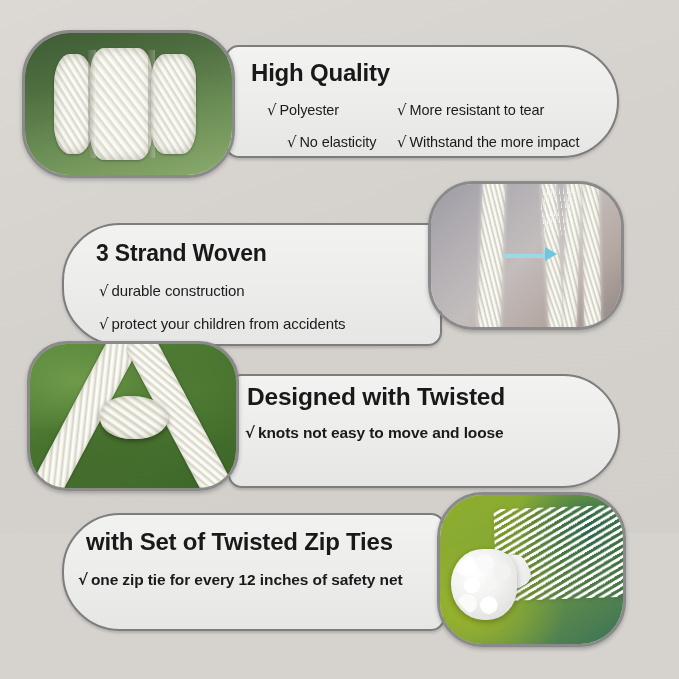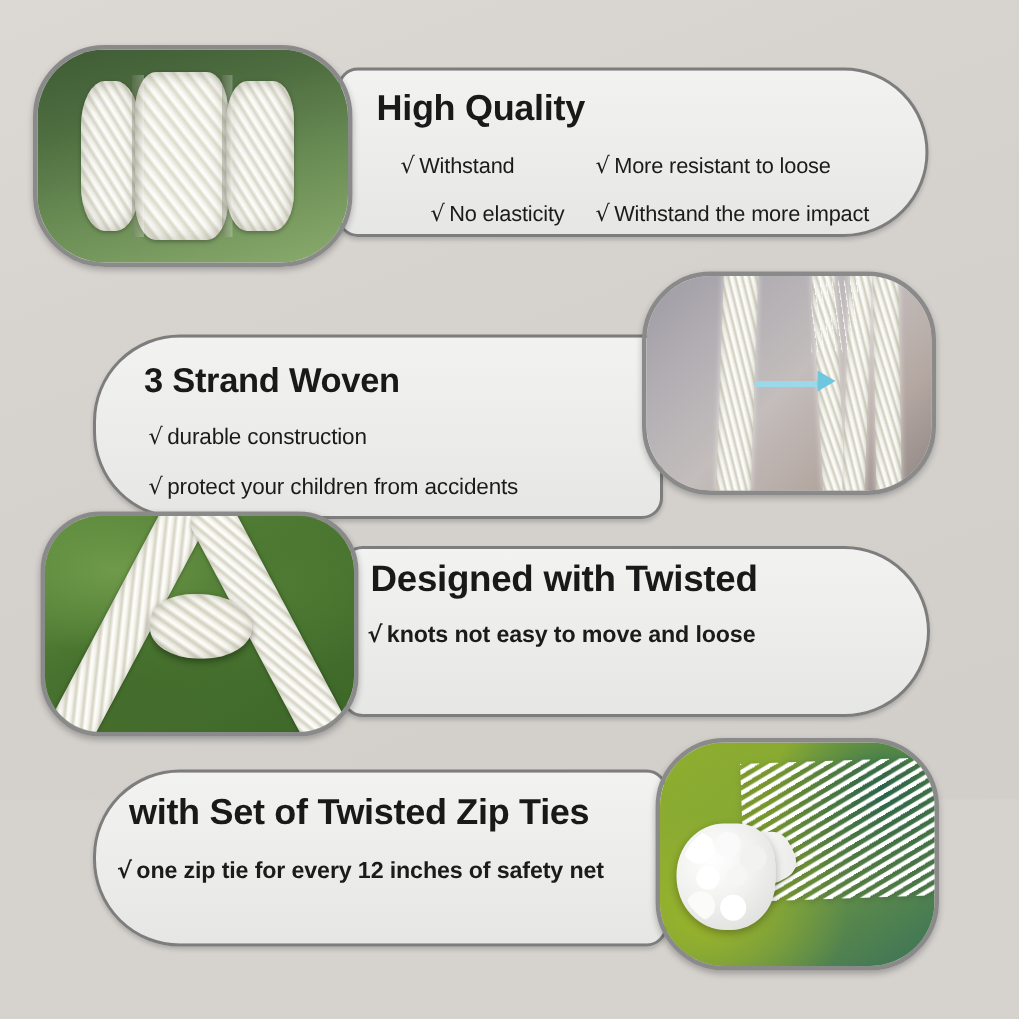--- a/index.html
+++ b/index.html
@@ -22,21 +22,21 @@
   
   .text-panel {
     position: absolute;
     background: linear-gradient(180deg,#f2f2f1 0%, #ececeb 55%, #e6e6e4 100%);
     border: 2px solid #7d7d7d;
     box-sizing: border-box;
     box-shadow: 0 2px 3px rgba(0,0,0,.18);
   }
   .tp-1 { left: 225px; top: 45px;  width: 394px; height: 113px; border-radius: 14px 58px 58px 14px; }
   .tp-2 { left: 62px;  top: 199px; width: 380px; height: 123px; border-radius: 58px 14px 14px 58px; margin-top: 24px; }
-  .tp-3 { left: 228px; top: 364px; width: 392px; height: 114px; border-radius: 14px 58px 58px 14px; }
+  .tp-3 { left: 228px; top: 374px; width: 392px; height: 114px; border-radius: 14px 58px 58px 14px; }
   .tp-4 { left: 62px;  top: 513px; width: 383px; height: 118px; border-radius: 58px 14px 14px 58px; }
 
   .panel-title {
     position: absolute;
     font-weight: bold;
     color: #191919;
     white-space: nowrap;
     letter-spacing: -0.2px;
   }
   .bullet {
@@ -184,23 +184,23 @@
     box-shadow: 0 1px 3px rgba(0,0,0,.25);
   }
 </style>
 </head>
 <body>
 
 <div id="stage">
 
   <div class="text-panel tp-1">
     <div class="panel-title">High Quality</div>
-    <div class="bullet b1"><span class="tick">√</span><span>Withstand</span></div>
+    <div class="bullet b1"><span class="tick">√</span><span>Polyester</span></div>
     <div class="bullet b2"><span class="tick">√</span><span>No elasticity</span></div>
-    <div class="bullet b3"><span class="tick">√</span><span>More resistant to loose</span></div>
+    <div class="bullet b3"><span class="tick">√</span><span>More resistant to tear</span></div>
     <div class="bullet b4"><span class="tick">√</span><span>Withstand the more impact</span></div>
   </div>
 
   <div class="img-panel ip-1">
     <div class="bg-green-1"></div>
     <div class="rope-bundle">
       <div class="coil c1"></div>
       <div class="coil c2"></div>
       <div class="coil c3"></div>
       <div class="band bd1"></div>

